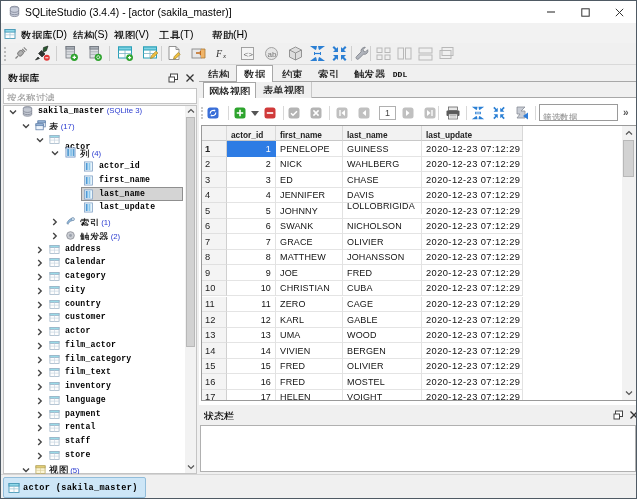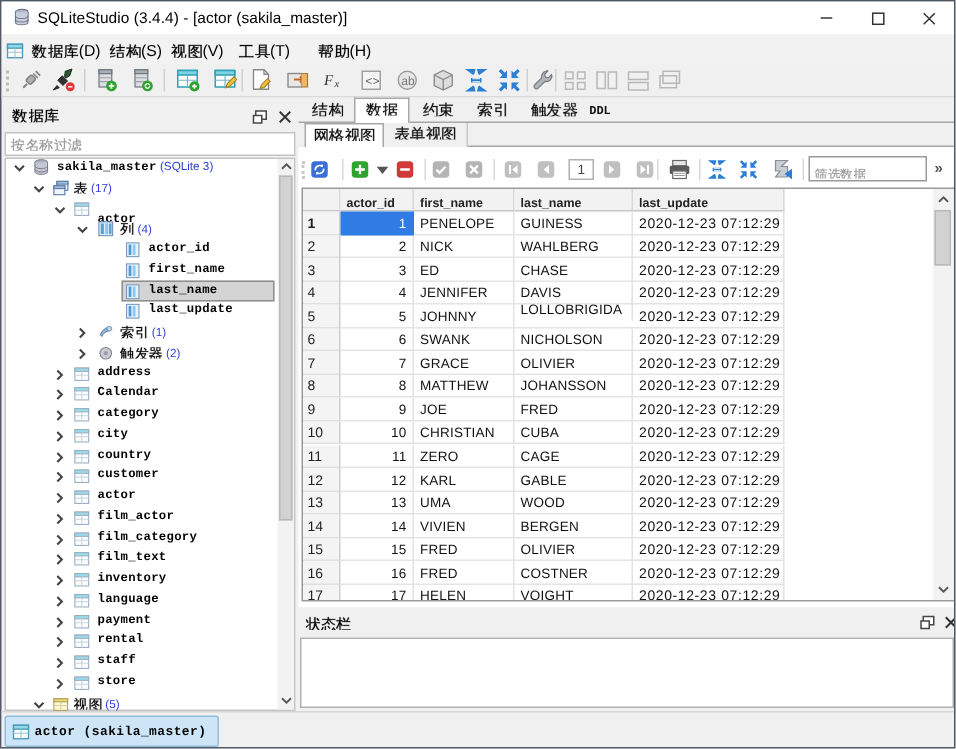--- a/index.html
+++ b/index.html
@@ -825,21 +825,21 @@
       <div class="gr" style="top:217.7px"></div>
       <div class="rn" style="top:217.7px">15</div>
       <div class="c a" style="top:217.7px">15</div>
       <div class="c f" style="top:217.7px">FRED</div>
       <div class="c l" style="top:217.7px">OLIVIER</div>
       <div class="c u" style="top:217.7px">2020-12-23 07:12:29</div>
       <div class="gr" style="top:233.25px"></div>
       <div class="rn" style="top:233.25px">16</div>
       <div class="c a" style="top:233.25px">16</div>
       <div class="c f" style="top:233.25px">FRED</div>
-      <div class="c l" style="top:233.25px">COSTNER</div>
+      <div class="c l" style="top:233.25px">MOSTEL</div>
       <div class="c u" style="top:233.25px">2020-12-23 07:12:29</div>
       <div class="gr" style="top:248.8px"></div>
       <div class="rn" style="top:248.8px">17</div>
       <div class="c a" style="top:248.8px">17</div>
       <div class="c f" style="top:248.8px">HELEN</div>
       <div class="c l" style="top:248.8px">VOIGHT</div>
       <div class="c u" style="top:248.8px">2020-12-23 07:12:29</div>
     </div>
   <div class="sb" style="left:420px;top:0;width:14px;height:274px"></div>
   <svg style="position:absolute;left:423px;top:4px" width="8" height="6" viewBox="0 0 8 6">

